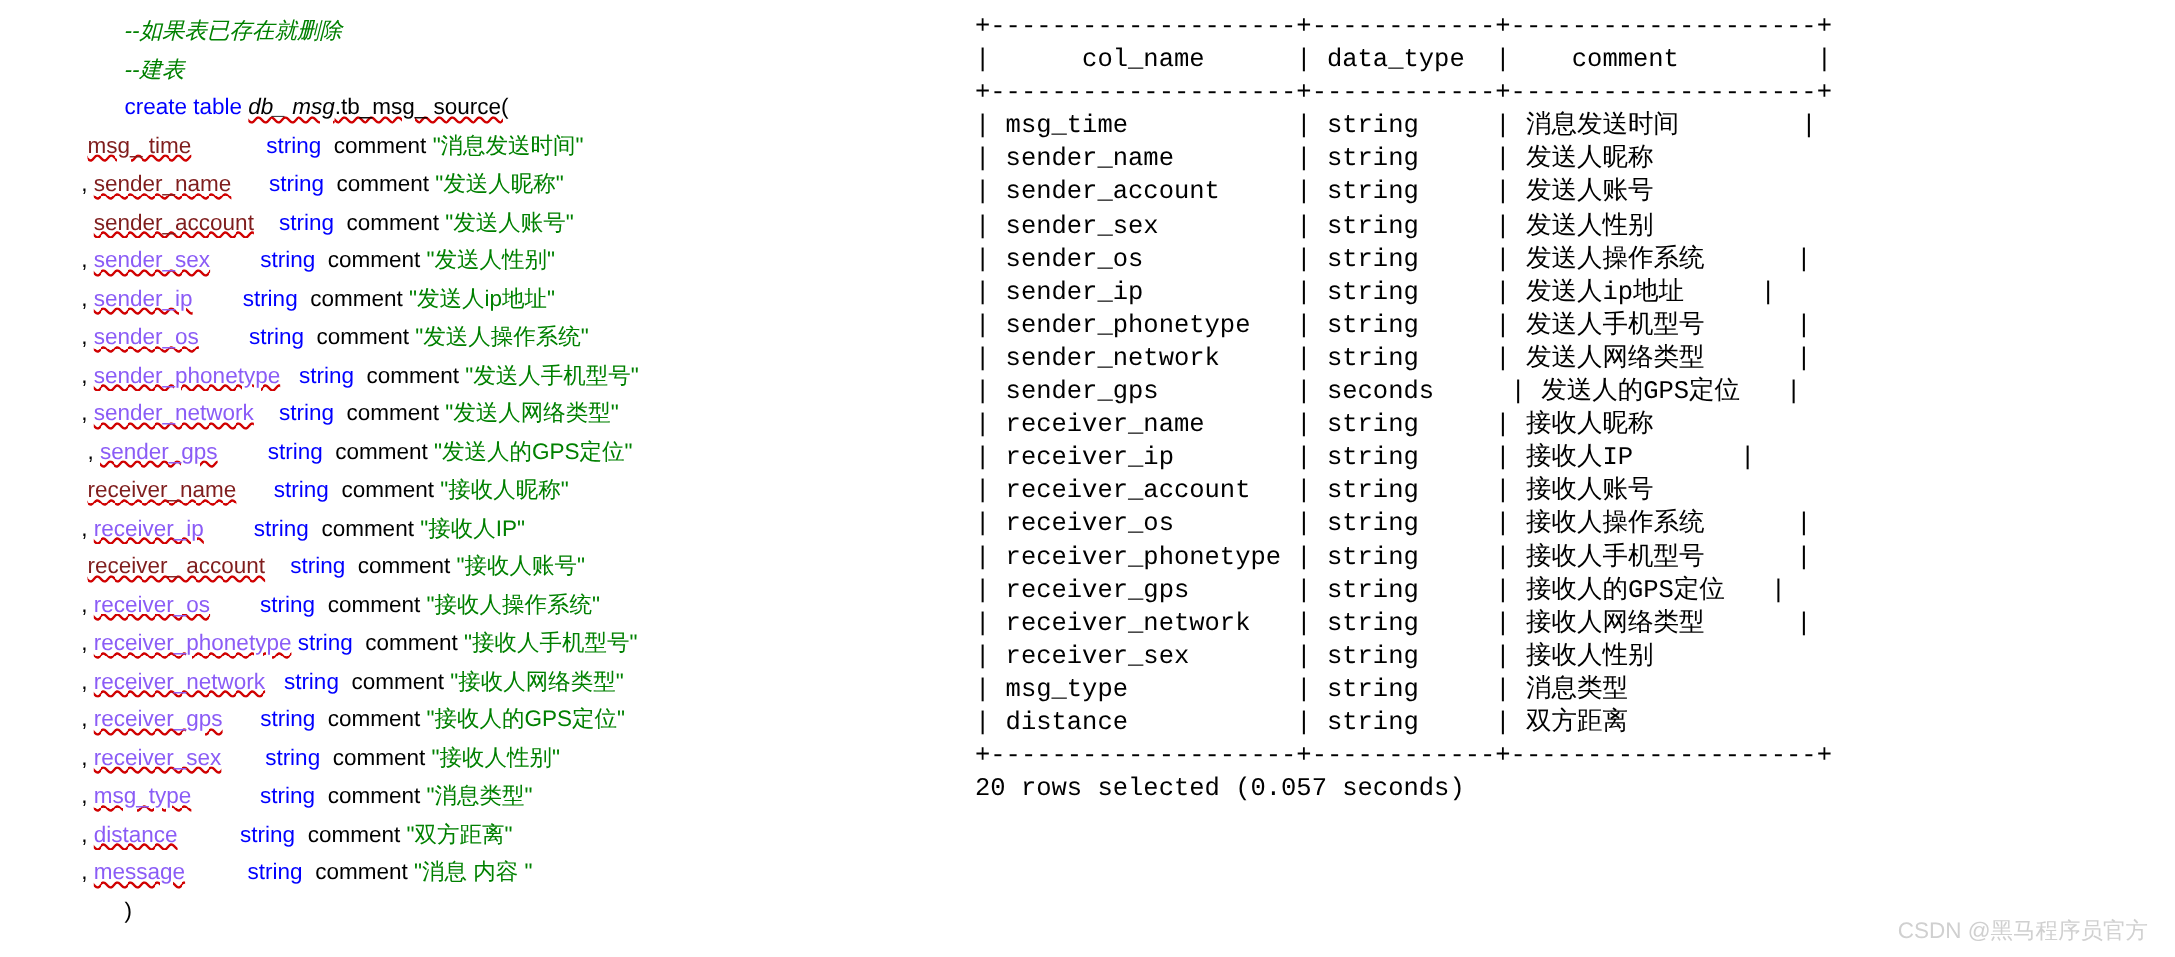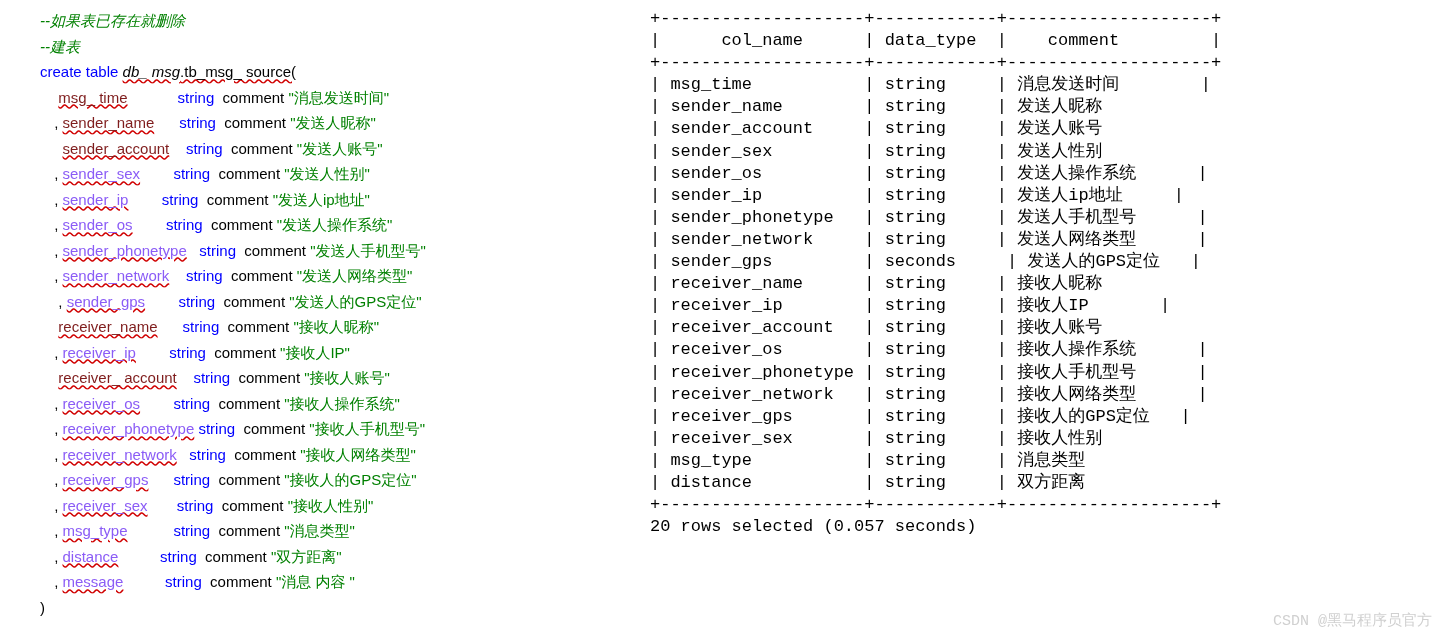--- a/index.html
+++ b/index.html
@@ -23,21 +23,21 @@
     padding: 8px 10px 8px 40px;
     box-sizing: border-box;
     line-height: 1.7;
     font-size: 15px;
   }
   .right {
     flex: 1;
     padding: 8px 0 0 0;
     box-sizing: border-box;
   }
-  .code-line { white-space: pre; font-family: Arial, sans-serif; }
+  .code-line { white-space: pre; font-family: Arial, sans-serif; margin-left: 43px; }
   .comment-green { color: #008000; font-style: italic; }
   .kw-blue { color: #0000FF; }
   .kw-navy { color: #000000; }
   .ident { color: #000000; }
   .ident-i { color: #000000; font-style: italic; }
   .wavy { text-decoration-line: underline; text-decoration-style: wavy; text-decoration-color: #d00000; }
   .col { color: #8b5cf6; } 
   .col-b { color: #7f1d1d; } 
   .type { color: #0000FF; }
   .str { color: #008000; }
@@ -52,21 +52,21 @@
     color: #000;
     white-space: pre;
     padding-left: 10px;
   }
   .watermark {
     position: absolute;
     right: 18px;
     bottom: 8px;
     color: #d0d0d0;
     font-size: 15px;
-    font-family: Liberation Mono, monospace;
+    font-family: Liberation Sans, sans-serif;
   }
 </style>
 </head>
 <body>
 
 <div class="container">
 
   <div class="left">
     <div class="code-line"><span class="comment-green">--如果表已存在就删除</span></div>
     <div class="code-line"><span class="comment-green">--建表</span></div>
@@ -109,22 +109,22 @@
         <div class="term">| sender_os          | string     | 发送人操作系统      |</div>
         <div class="term">| sender_ip          | string     | 发送人ip地址     |</div>
         <div class="term">| sender_phonetype   | string     | 发送人手机型号      |</div>
         <div class="term">| sender_network     | string     | 发送人网络类型      |</div>
         <div class="term">| sender_gps         | seconds     | 发送人的GPS定位   |</div>
         <div class="term">| receiver_name      | string     | 接收人昵称</div>
         <div class="term">| receiver_ip        | string     | 接收人IP       |</div>
         <div class="term">| receiver_account   | string     | 接收人账号</div>
         <div class="term">| receiver_os        | string     | 接收人操作系统      |</div>
         <div class="term">| receiver_phonetype | string     | 接收人手机型号      |</div>
+        <div class="term">| receiver_gps       | string     | 接收人的GPS定位   |</div>
         <div class="term">| receiver_network   | string     | 接收人网络类型      |</div>
-        <div class="term">| receiver_gps       | string     | 接收人的GPS定位   |</div>
         <div class="term">| receiver_sex       | string     | 接收人性别</div>
         <div class="term">| msg_type           | string     | 消息类型</div>
         <div class="term">| distance           | string     | 双方距离</div>
       </div>
     <div class="term">+--------------------+------------+--------------------+</div>
     <div class="term">20 rows selected (0.057 seconds)</div>
   </div>
 </div>
 
 <div class="watermark">CSDN @黑马程序员官方</div>

